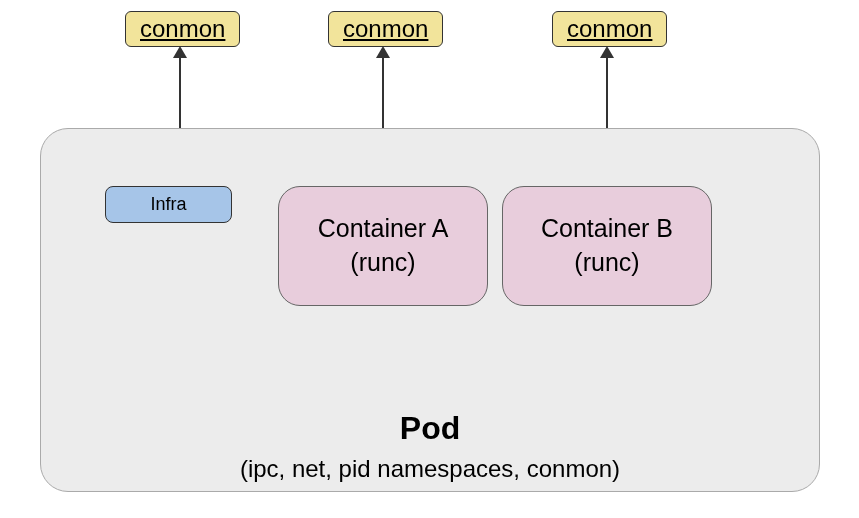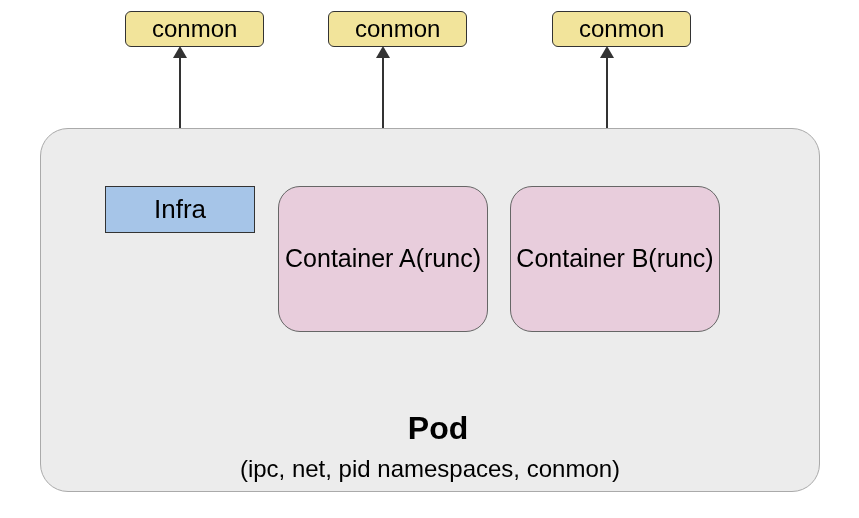--- a/index.html
+++ b/index.html
@@ -8,76 +8,77 @@
       height: 518px;
       position: relative;
       font-family: Arial, Helvetica, sans-serif;
       background: #ffffff;
     }
     .conmon {
       position: absolute;
       background: #f2e49b;
       border: 1px solid #333;
       border-radius: 6px;
-      padding: 3px 26px;
+      padding: 3px 14px;
       font-size: 24px;
       text-align: center;
+      text-decoration: underline;
     }
     .pod {
       position: absolute;
       left: 40px;
       top: 128px;
       width: 780px;
       height: 364px;
       background: #ececec;
       border: 1px solid #aaa;
       border-radius: 28px;
     }
     .pod-title {
       position: absolute;
       bottom: 44px;
-      left: 8px;
+      left: 0;
       width: 100%;
       text-align: center;
       font-size: 32px;
       font-weight: bold;
     }
     .pod-subtitle {
       position: absolute;
       bottom: 8px;
       left: 0;
       width: 100%;
       text-align: center;
       font-size: 24px;
     }
     .infra {
       position: absolute;
       background: #a6c5e8;
       border: 1px solid #333;
-      border-radius: 0;
+      border-radius: 8px;
       text-align: center;
-      font-size: 26px;
+      font-size: 18px;
       line-height: 1.25;
       padding: 6px 0;
-      width: 150px;
+      width: 127px;
     }
     .container {
       position: absolute;
       background: #e8cddc;
       border: 1px solid #666;
       border-radius: 22px;
       text-align: center;
       font-size: 25px;
       line-height: 1.35;
       display: flex;
-      flex-direction: row;
+      flex-direction: column;
       justify-content: center;
       align-items: center;
       width: 210px;
-      height: 146px;
+      height: 120px;
     }
     .arrow-line {
       position: absolute;
       width: 2px;
       background: #333;
     }
     .arrow-head {
       position: absolute;
       width: 0;
       height: 0;
@@ -113,16 +114,16 @@
 
 <div class="infra" style="left:105px; top:186px;">
   <div>Infra</div>
 </div>
 
 <div class="container" style="left:278px; top:186px;">
   <div>Container A</div>
   <div>(runc)</div>
 </div>
 
-<div class="container" style="left:502px; top:186px;margin-left:8px;">
+<div class="container" style="left:502px; top:186px;">
   <div>Container B</div>
   <div>(runc)</div>
 </div>
 
 </body></html>

